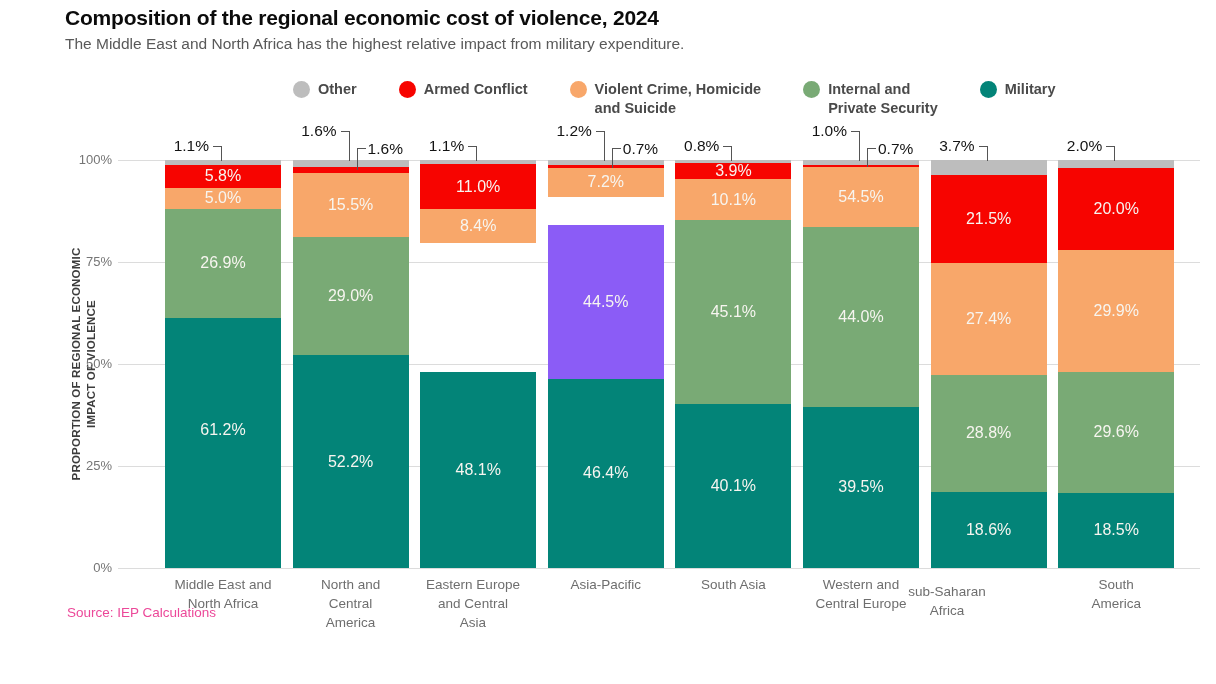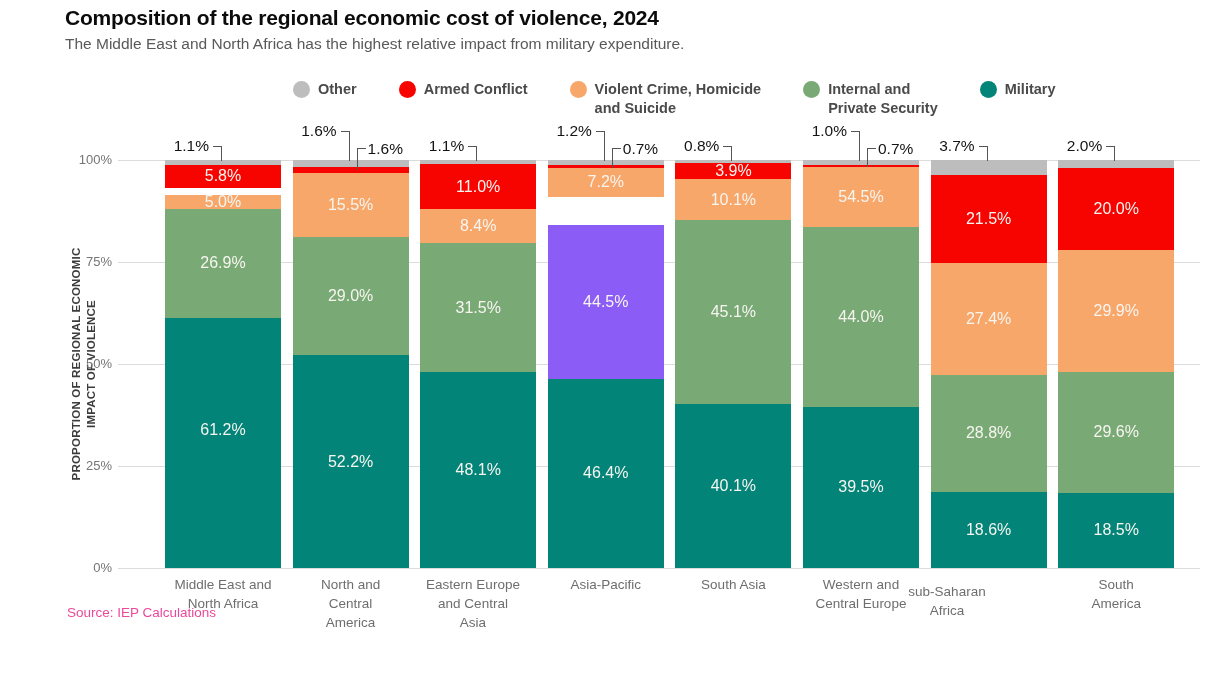--- a/index.html
+++ b/index.html
@@ -139,21 +139,21 @@
       <div class="ytick" style="top: 254px;">75%</div>
       <div class="gridline" style="top: 159.5px;"></div>
       <div class="ytick" style="top: 152px;">100%</div>
       <div class="bar-col" style="left: 165px; top: 160px; height: 408px;">
         <div class="bar-seg" style="bottom: 0px; height: 277px; background: rgb(3, 132, 120);">
           <span class="seg-label">61.2%</span>
         </div>
         <div class="bar-seg" style="bottom: 249.696px; height: 109.752px; background: rgb(121, 170, 117);">
           <span class="seg-label">26.9%</span>
         </div>
-        <div class="bar-seg" style="bottom: 359.448px; height: 14px; background: rgb(248, 167, 106); text-align: center;">
+        <div class="bar-seg" style="bottom: 359.448px; height: 21px; background: rgb(248, 167, 106); text-align: center;">
           <span class="seg-label">5.0%</span>
         </div>
         <div class="bar-seg" style="bottom: 379.848px; height: 23.664px; background: rgb(247, 4, 0);">
           <span class="seg-label">5.8%</span>
         </div>
         <div class="bar-seg" style="bottom: 403.512px; height: 4.488px; background: rgb(189, 189, 189);"></div>
       </div>
       <div class="xlabel" style="left: 155px;">Middle East and
 North Africa</div>
       <div class="bar-col" style="left: 292.6px; top: 160px; height: 408px;">
@@ -168,23 +168,20 @@
         </div>
         <div class="bar-seg" style="bottom: 394.536px; height: 6.528px; background: rgb(247, 4, 0);"></div>
         <div class="bar-seg" style="bottom: 401.064px; height: 6.528px; background: rgb(189, 189, 189);"></div>
       </div>
       <div class="xlabel" style="left: 282.6px;">North and
 Central
 America</div>
       <div class="bar-col" style="left: 420.2px; top: 160px; height: 408px;">
         <div class="bar-seg" style="bottom: 0px; height: 196.248px; background: rgb(3, 132, 120);">
           <span class="seg-label">48.1%</span>
-        </div>
-        <div class="bar-seg" style="bottom: 196.248px; height: 128.52px; background: rgb(121, 170, 117);">
-          <span class="seg-label">31.5%</span>
         </div>
         <div class="bar-seg" style="bottom: 324.768px; height: 34.272px; background: rgb(248, 167, 106);">
           <span class="seg-label">8.4%</span>
         </div>
         <div class="bar-seg" style="bottom: 359.04px; height: 44.88px; background: rgb(247, 4, 0);">
           <span class="seg-label">11.0%</span>
         </div>
         <div class="bar-seg" style="bottom: 403.92px; height: 4.488px; background: rgb(189, 189, 189);"></div>
       </div>
       <div class="xlabel" style="left: 405px; text-align: center;">Eastern Europe

